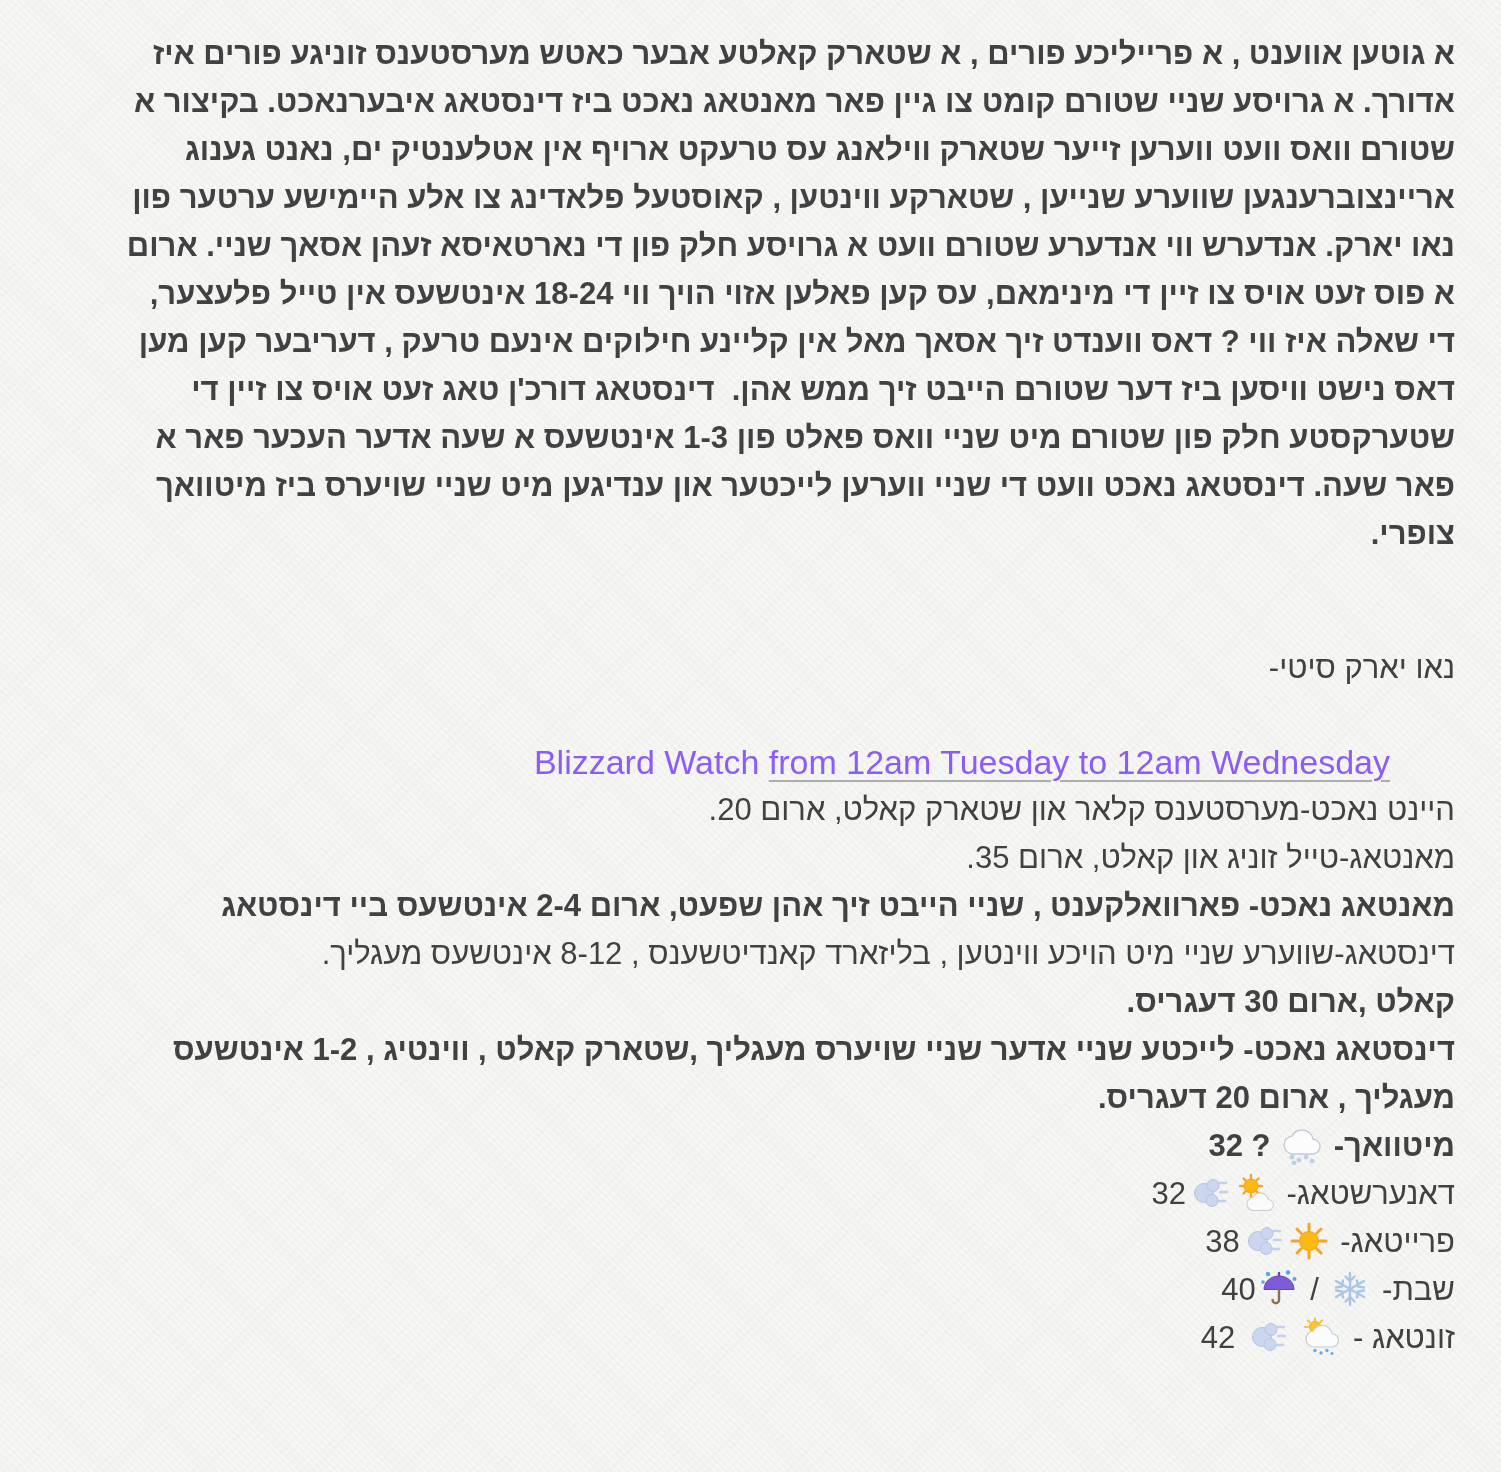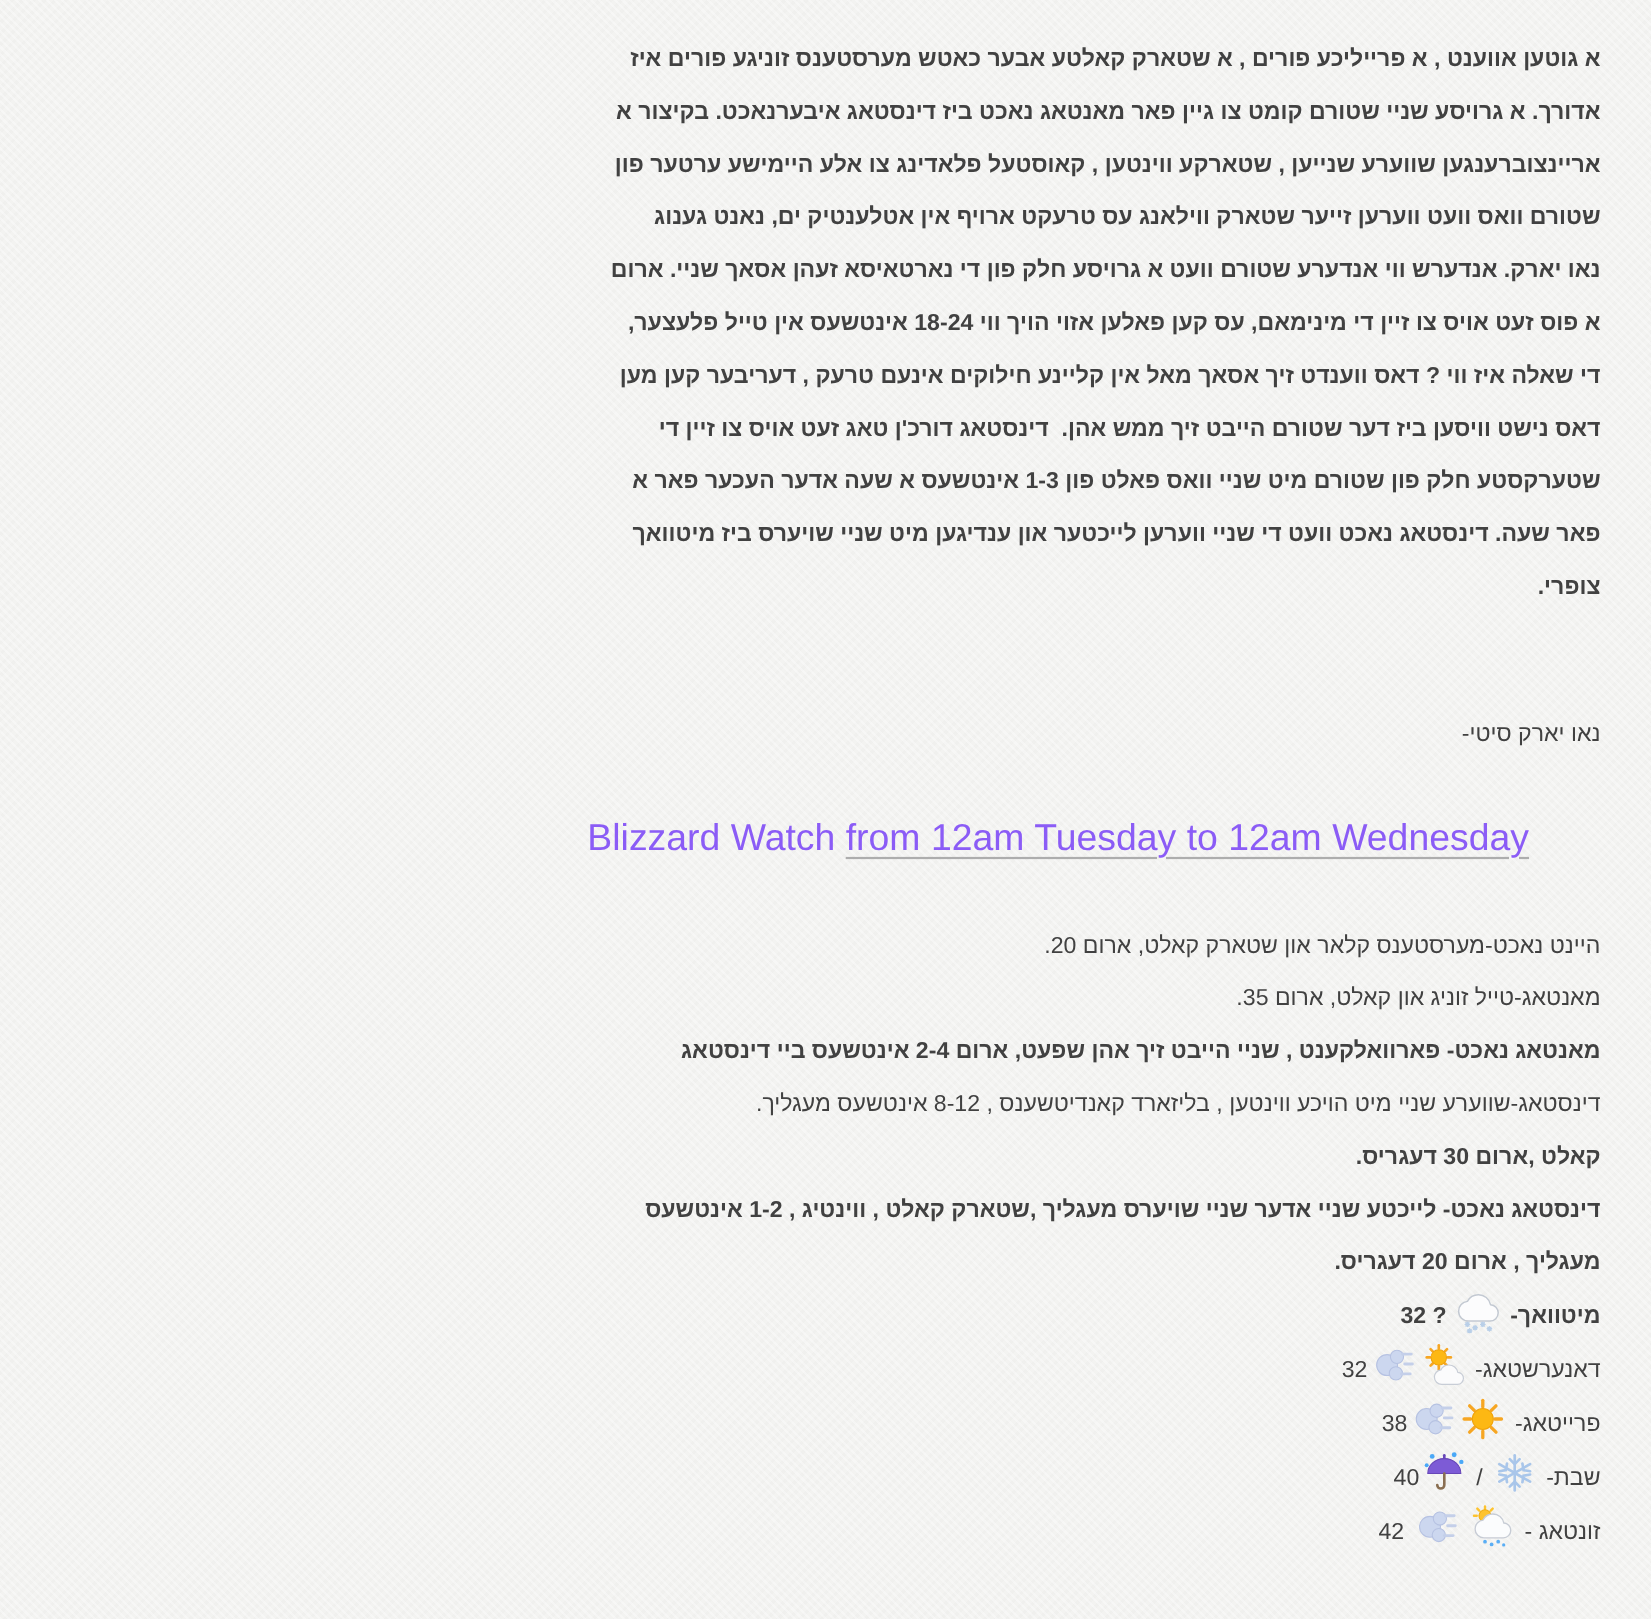--- a/index.html
+++ b/index.html
@@ -6,50 +6,50 @@
   body{
     width:1501px;height:1472px;overflow:hidden;
     background:#f3f3f1;
     background-image:
       repeating-linear-gradient(45deg, rgba(255,255,255,.35) 0 2px, rgba(0,0,0,0) 2px 5px),
       repeating-linear-gradient(-45deg, rgba(0,0,0,.012) 0 3px, rgba(0,0,0,0) 3px 7px);
     font-family:"Liberation Sans","DejaVu Sans",sans-serif;
     color:#414141;
   }
   .page{padding:30px 46px 0 46px;direction:rtl;text-align:right;}
-  .line{font-size:21px;line-height:48px;white-space:pre-wrap;}
+  .line{font-size:31px;line-height:48px;white-space:pre-wrap;}
   .bold{font-weight:bold;}
   .intro .line{font-weight:bold;}
   .city{margin-top:86px;}
   .headline{
     direction:ltr;text-align:right;padding-right:65px;margin-top:46px;
     font-size:34px;line-height:48px;color:#8b5cf6;white-space:pre-wrap;
   }
   .headline .u{
     text-decoration:underline;
     text-decoration-thickness:2px;
     text-underline-offset:6px;
     text-decoration-color:#adadad;
   }
-  .forecast{margin-top:50px;}
+  .forecast{}
   .day-row .icon{
     display:inline-block;width:40px;height:40px;vertical-align:-9px;margin:0 3px;
   }
   .day-row .icon svg{display:block;}
 </style>
 </head>
 <body>
 
 <div class="page">
 
   <div class="intro" id="intro">
       <div class="line">א גוטען אווענט , א פרייליכע פורים , א שטארק קאלטע אבער כאטש מערסטענס זוניגע פורים איז</div>
       <div class="line">אדורך. א גרויסע שניי שטורם קומט צו גיין פאר מאנטאג נאכט ביז דינסטאג איבערנאכט. בקיצור א</div>
+      <div class="line">שטורם וואס וועט ווערען זייער שטארק ווילאנג עס טרעקט ארויף אין אטלענטיק ים, נאנט גענוג</div>
       <div class="line">אריינצוברענגען שווערע שנייען , שטארקע ווינטען , קאוסטעל פלאדינג צו אלע היימישע ערטער פון</div>
-      <div class="line">שטורם וואס וועט ווערען זייער שטארק ווילאנג עס טרעקט ארויף אין אטלענטיק ים, נאנט גענוג</div>
       <div class="line">נאו יארק. אנדערש ווי אנדערע שטורם וועט א גרויסע חלק פון די נארטאיסא זעהן אסאך שניי. ארום</div>
       <div class="line">א פוס זעט אויס צו זיין די מינימאם, עס קען פאלען אזוי הויך ווי 18-24 אינטשעס אין טייל פלעצער,</div>
       <div class="line">די שאלה איז ווי ? דאס ווענדט זיך אסאך מאל אין קליינע חילוקים אינעם טרעק , דעריבער קען מען</div>
       <div class="line">דאס נישט וויסען ביז דער שטורם הייבט זיך ממש אהן.  דינסטאג דורכ'ן טאג זעט אויס צו זיין די</div>
       <div class="line">שטערקסטע חלק פון שטורם מיט שניי וואס פאלט פון 1-3 אינטשעס א שעה אדער העכער פאר א</div>
       <div class="line">פאר שעה. דינסטאג נאכט וועט די שניי ווערען לייכטער און ענדיגען מיט שניי שויערס ביז מיטוואך</div>
       <div class="line">צופרי.</div>
     </div>
 
   <div class="line city">נאו יארק סיטי-</div>

